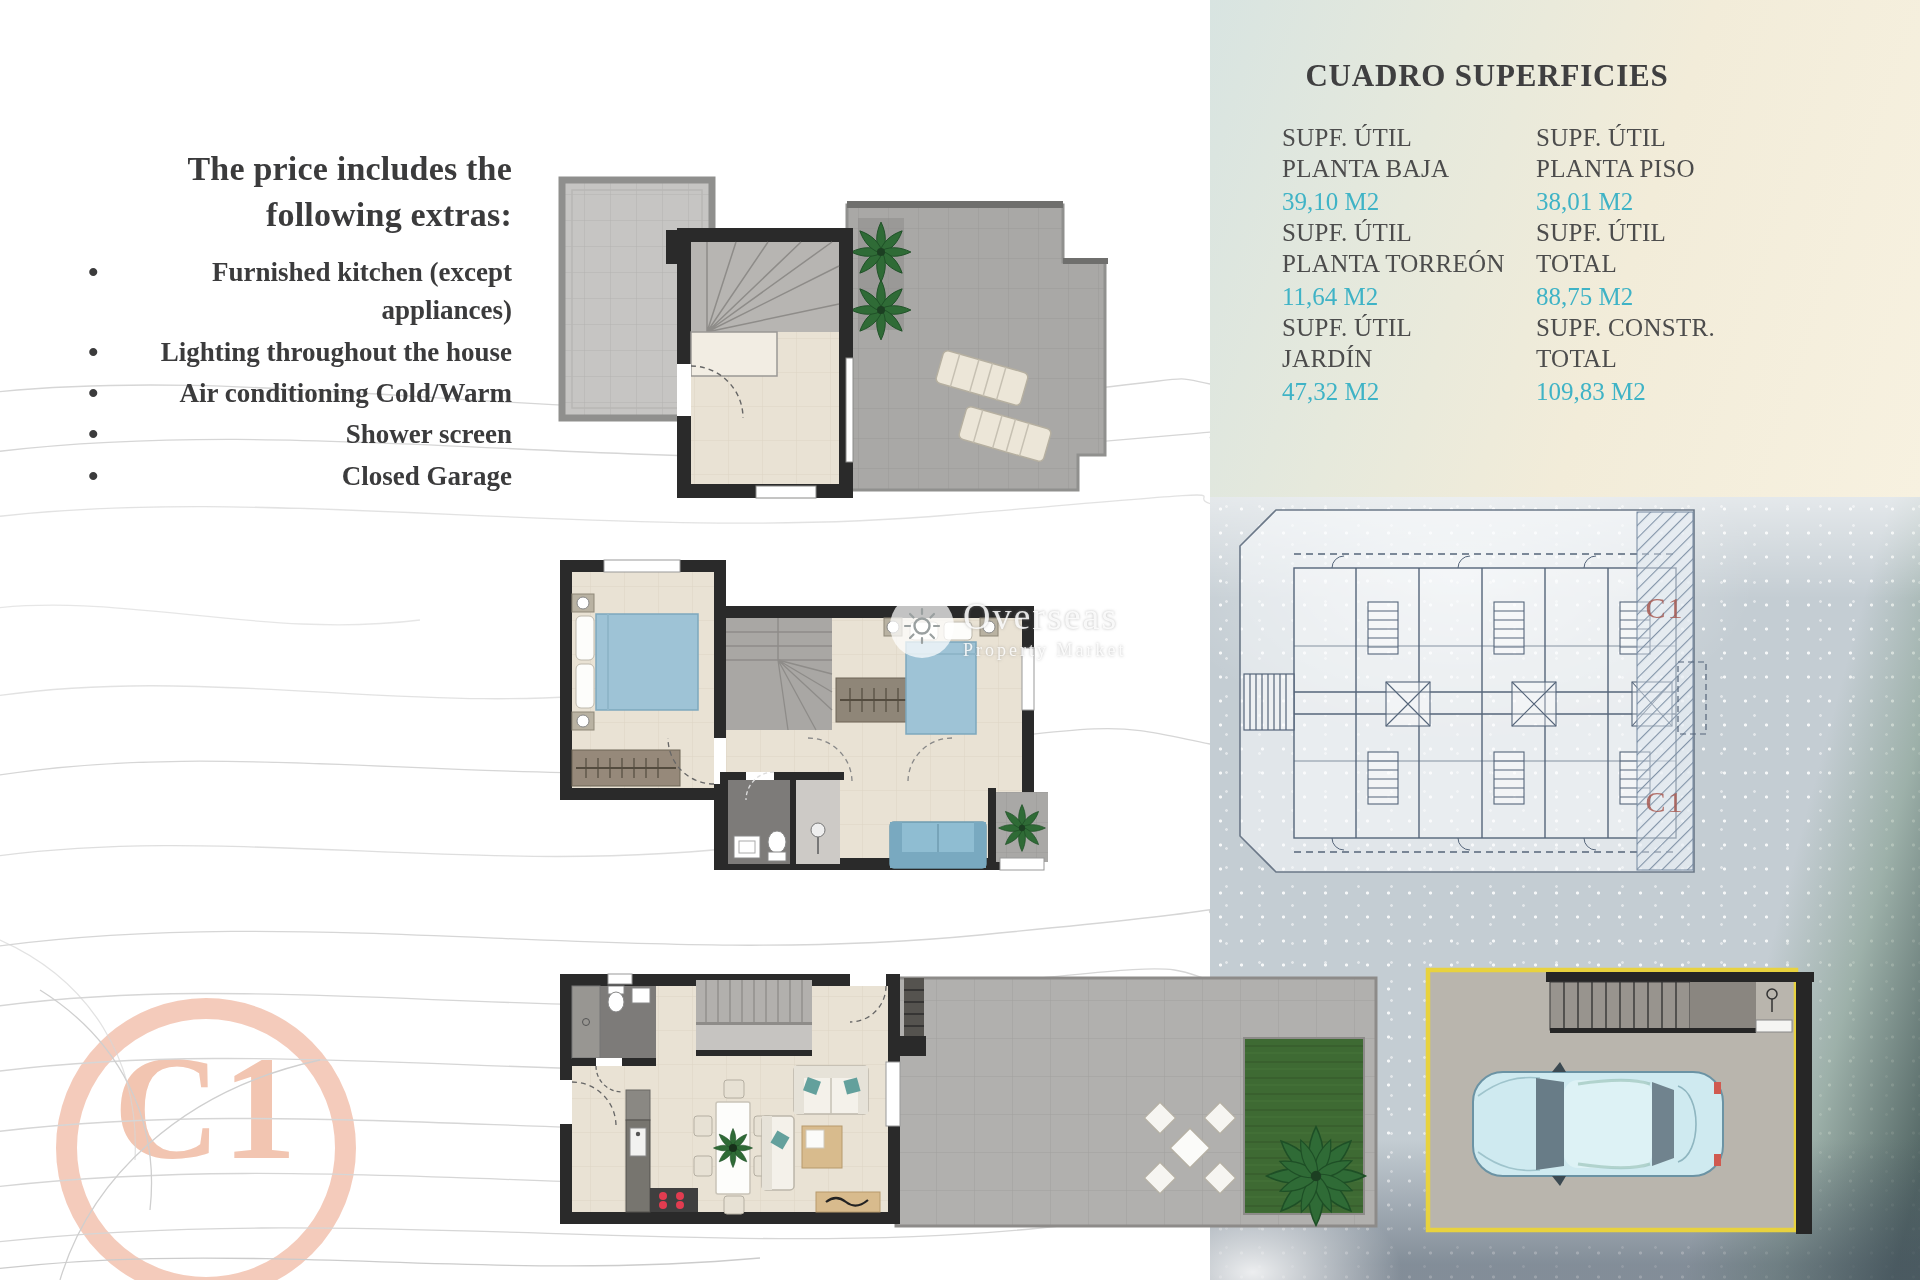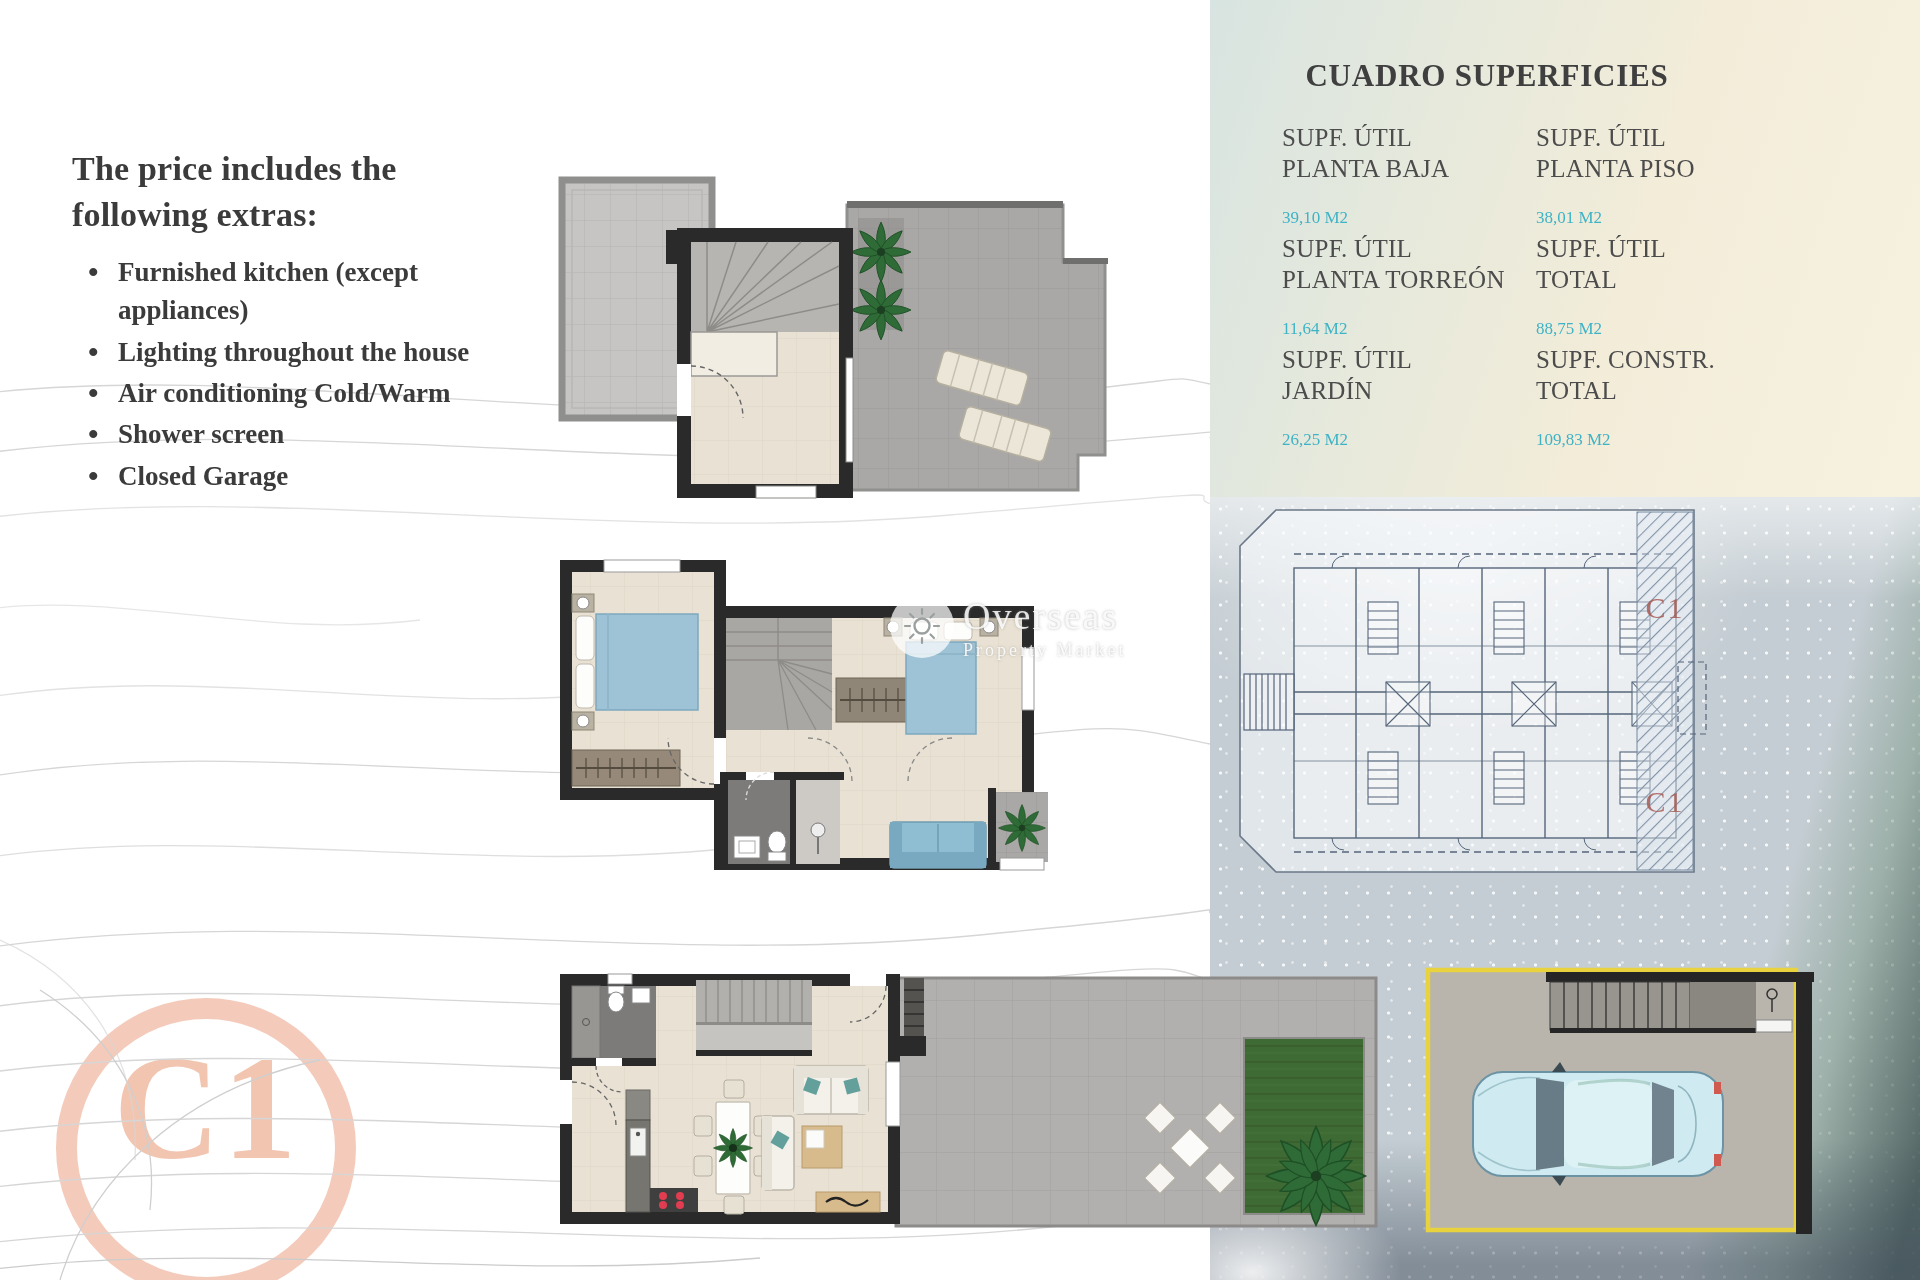--- a/index.html
+++ b/index.html
@@ -21,32 +21,32 @@
       radial-gradient(ellipse 60% 30% at 35% 10%, rgba(255,255,255,.5), transparent 70%),
       radial-gradient(ellipse 30% 16% at 6% 99%, rgba(255,255,255,.85), transparent 70%),
       linear-gradient(to bottom, transparent 82%, rgba(66,78,94,.5) 98%),
       linear-gradient(105deg, transparent 74%, rgba(118,148,128,.5) 84%, rgba(54,76,72,.8) 97%),
       radial-gradient(circle, rgba(255,255,255,.85) 0 1.1px, transparent 2px),
       radial-gradient(circle, rgba(255,255,255,.5) 0 1px, transparent 1.7px);
     background-size:auto,auto,auto,auto,auto,21px 24px,33px 19px;
     background-repeat:no-repeat,no-repeat,no-repeat,no-repeat,no-repeat,repeat,repeat;}
 
   
-  .extras{position:absolute;left:72px;top:146px;width:440px;color:var(--text-dark);z-index:6;}
+  .extras{position:absolute;left:72px;top:146px;width:440px;color:var(--text-dark);z-index:6;text-align:right;}
   .extras h2{font-size:34px;font-weight:bold;line-height:1.34;letter-spacing:.2px;}
   .extras ul{list-style:none;margin-top:16px;}
   .extras li{position:relative;padding-left:46px;font-size:27px;font-weight:bold;line-height:1.42;margin-bottom:3px;}
   .extras li::before{content:"\2022";position:absolute;left:16px;top:-2px;font-size:30px;}
 
   
   .surfaces{position:absolute;left:1252px;top:58px;width:470px;z-index:6;color:var(--label-gray);}
   .surfaces-title{text-align:center;font-size:31px;font-weight:bold;letter-spacing:.8px;color:#3f3f40;margin-bottom:28px;}
   .surfaces-grid{display:grid;grid-template-columns:254px 1fr;padding-left:30px;}
   .s-cell .l1,.s-cell .l2{font-size:25px;line-height:31px;letter-spacing:.3px;}
-  .s-cell .val{font-size:17px;line-height:31px;margin-top:18px;color:var(--accent-cyan);}
+  .s-cell .val{font-size:25px;line-height:31px;margin-top:2px;color:var(--accent-cyan);}
 
   
   .badge{position:absolute;left:56px;top:998px;width:300px;height:300px;border-radius:50%;
     border:21px solid rgba(243,199,181,.92);display:flex;align-items:center;justify-content:center;z-index:1;}
   .badge span{font-size:148px;font-weight:bold;color:var(--badge-salmon);transform:translateY(-40px);letter-spacing:2px;}
 
   
   .watermark{position:absolute;left:890px;top:594px;display:flex;align-items:flex-start;gap:9px;z-index:7;}
   .wm-circle{width:64px;height:64px;border-radius:50%;background:rgba(255,255,255,.72);
     display:flex;align-items:center;justify-content:center;}
@@ -122,21 +122,21 @@
         <div class="val">11,64 M2</div>
       </div>
       <div class="s-cell">
         <div class="l1">SUPF. ÚTIL</div>
         <div class="l2">TOTAL</div>
         <div class="val">88,75 M2</div>
       </div>
       <div class="s-cell">
         <div class="l1">SUPF. ÚTIL</div>
         <div class="l2">JARDÍN</div>
-        <div class="val">26,25 M2</div>
+        <div class="val">47,32 M2</div>
       </div>
       <div class="s-cell">
         <div class="l1">SUPF. CONSTR.</div>
         <div class="l2">TOTAL</div>
         <div class="val">109,83 M2</div>
       </div>
     </div>
   </div>
 
   <svg class="plan" style="left:558px;top:168px" width="560" height="340" viewBox="0 0 560 340">

